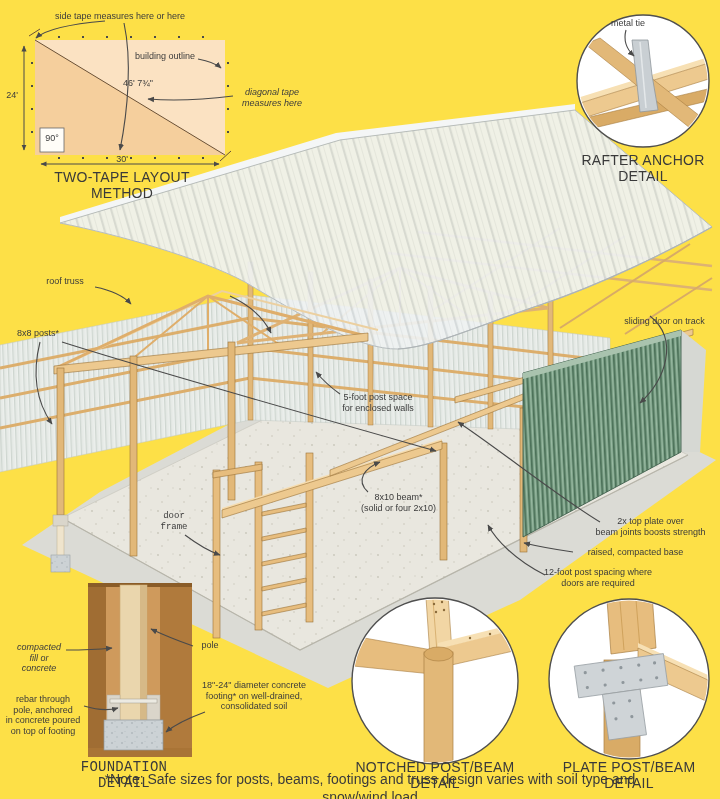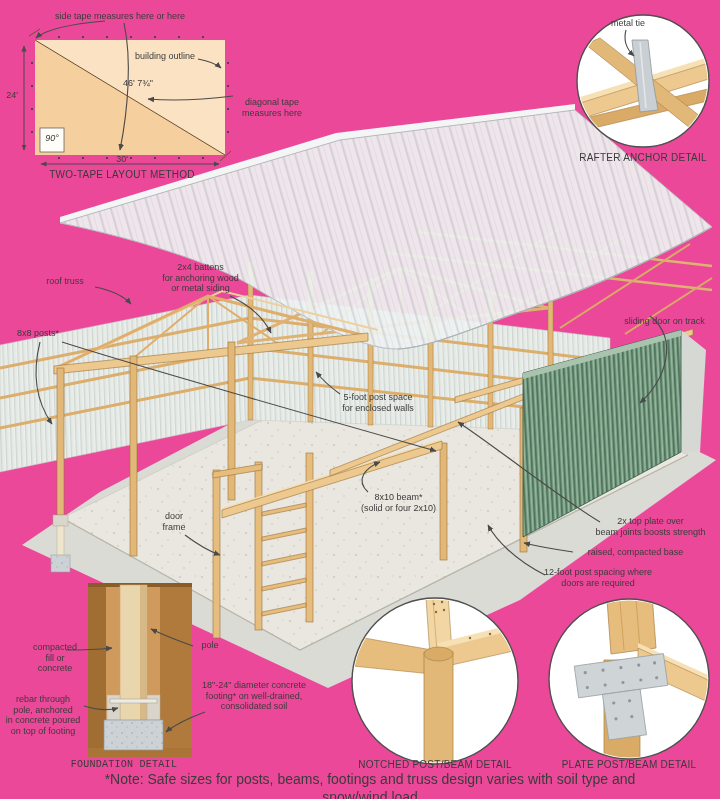--- a/index.html
+++ b/index.html
@@ -1,21 +1,21 @@
 <!DOCTYPE html>
 <html><head>
 <meta charset="utf-8">
 <style>
   html,body{margin:0;padding:0;background:#fff;}
-  #page{position:relative;width:720px;height:799px;background:#ec4899;overflow:hidden;
+  #page{position:relative;width:720px;height:799px;background:#fde047;overflow:hidden;
         font-family:"Liberation Sans",sans-serif;}
   svg{position:absolute;left:0;top:0;}
   .lbl{position:absolute;font-size:9px;line-height:1.18;color:#3b3b3b;text-align:center;
        white-space:pre-line;}
-  .ttl{position:absolute;font-size:10px;letter-spacing:.25px;color:#3a3a3a;text-align:center;
+  .ttl{position:absolute;font-size:14px;letter-spacing:.25px;color:#3a3a3a;text-align:center;
        white-space:pre-line;}
   .note{position:absolute;font-size:14px;line-height:1.25;color:#3b3b3b;text-align:center;
         white-space:pre-line;}
 </style>
 </head>
 <body>
 
 <div id="page">
 
 <svg width="720" height="799" viewBox="0 0 720 799">
@@ -305,49 +305,46 @@
     <path d="M66,650 Q92,650 112,648" marker-end="url(#ah)"></path>
     <path d="M193,646 Q170,638 151,629" marker-end="url(#ah)"></path>
     <path d="M84,706 Q104,712 118,708" marker-end="url(#ah)"></path>
     <path d="M205,712 Q178,722 166,732" marker-end="url(#ah)"></path>
   </g>
 </svg>
 
   <div class="lbl" style="left:40px;top:11px;width:160px;">side tape measures here or here</div>
   <div class="lbl" style="left:120px;top:51px;width:90px;">building outline</div>
   <div class="lbl" style="left:107px;top:78px;width:62px;">46' 7¾"</div>
-  <div class="lbl" style="left:232px;top:97px;width:80px;">diagonal tape
+  <div class="lbl" style="left:232px;top:87px;width:80px;font-style:italic;">diagonal tape
 measures here</div>
   <div class="lbl" style="left:2px;top:90px;width:20px;">24'</div>
-  <div class="lbl" style="left:41px;top:133px;width:22px;font-style:italic;">90°</div>
+  <div class="lbl" style="left:41px;top:133px;width:22px;">90°</div>
   <div class="lbl" style="left:102px;top:154px;width:40px;">30'</div>
   <div class="ttl" style="left:42px;top:169px;width:160px;">TWO-TAPE LAYOUT METHOD</div>
 
   <div class="lbl" style="left:593px;top:18px;width:70px;">metal tie</div>
   <div class="ttl" style="left:573px;top:152px;width:140px;">RAFTER ANCHOR DETAIL</div>
 
   <div class="lbl" style="left:35px;top:276px;width:60px;">roof truss</div>
-  <div class="lbl" style="left:138px;top:262px;width:125px;">2x4 battens
-for anchoring wood
-or metal siding</div>
   <div class="lbl" style="left:6px;top:328px;width:64px;">8x8 posts*</div>
   <div class="lbl" style="left:612px;top:316px;width:105px;">sliding door on track</div>
   <div class="lbl" style="left:328px;top:392px;width:100px;">5-foot post space
 for enclosed walls</div>
   <div class="lbl" style="left:341px;top:492px;width:115px;">8x10 beam*
 (solid or four 2x10)</div>
-  <div class="lbl" style="left:150px;top:511px;width:48px;">door
+  <div class="lbl" style="left:150px;top:511px;width:48px;font-family:Liberation Mono, monospace;">door
 frame</div>
   <div class="lbl" style="left:583px;top:516px;width:135px;">2x top plate over
 beam joints boosts strength</div>
   <div class="lbl" style="left:568px;top:547px;width:135px;">raised, compacted base</div>
   <div class="lbl" style="left:528px;top:567px;width:140px;">12-foot post spacing where
 doors are required</div>
 
-  <div class="lbl" style="left:24px;top:642px;width:62px;">compacted
+  <div class="lbl" style="left:8px;top:642px;width:62px;font-style:italic;">compacted
 fill or
 concrete</div>
   <div class="lbl" style="left:190px;top:640px;width:40px;">pole</div>
   <div class="lbl" style="left:0px;top:694px;width:86px;">rebar through
 pole, anchored
 in concrete poured
 on top of footing</div>
   <div class="lbl" style="left:190px;top:680px;width:128px;">18"-24" diameter concrete
 footing* on well-drained,
 consolidated soil</div>

